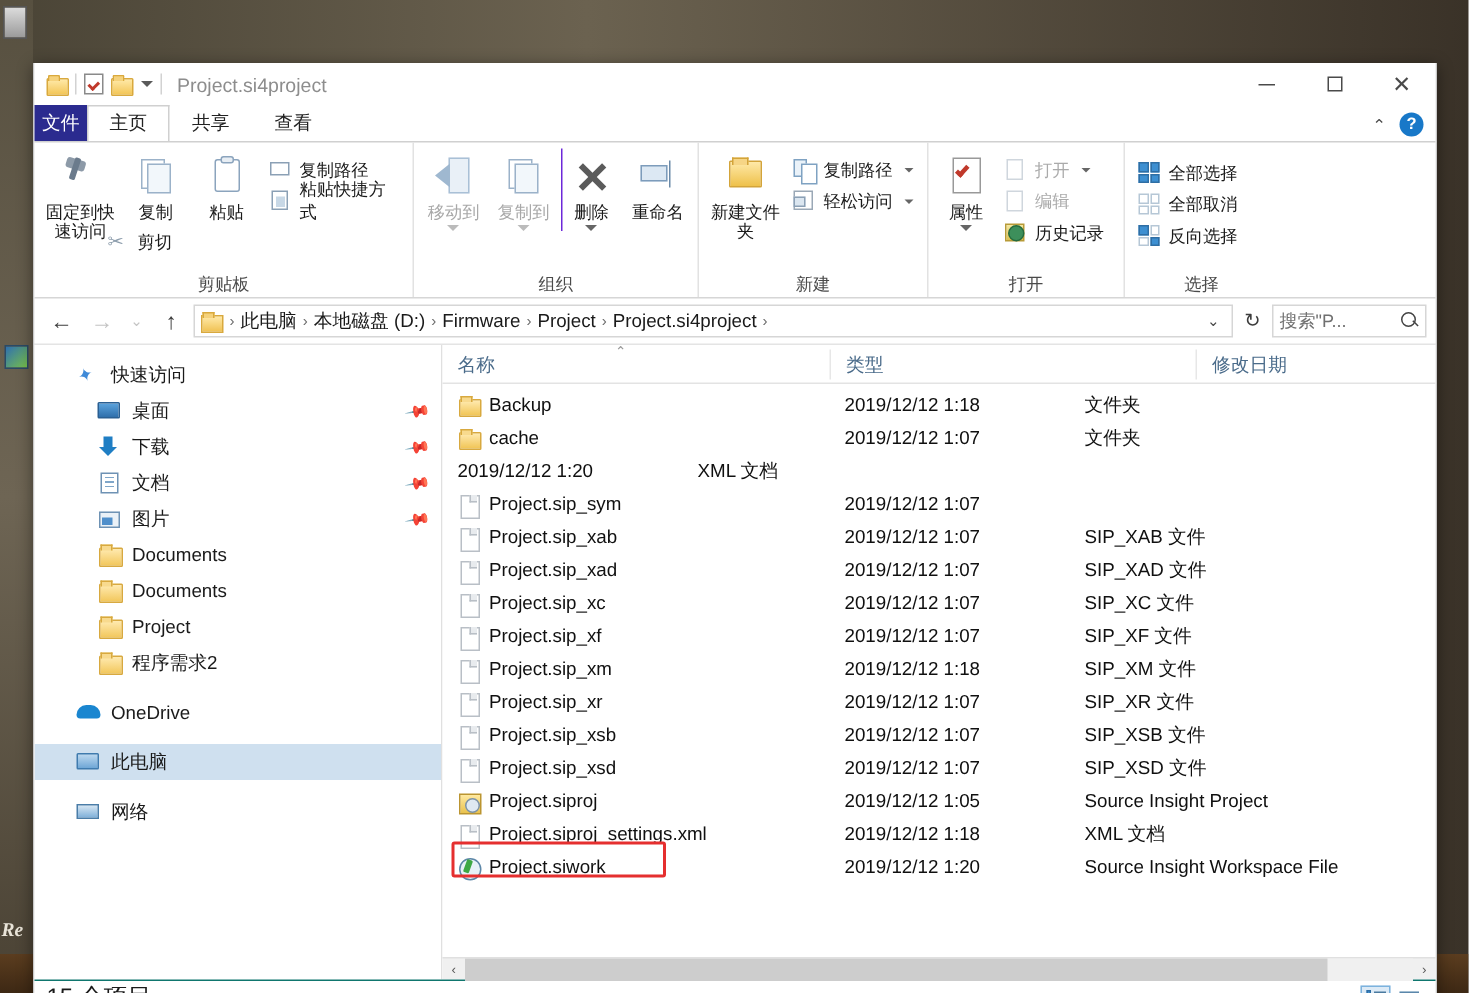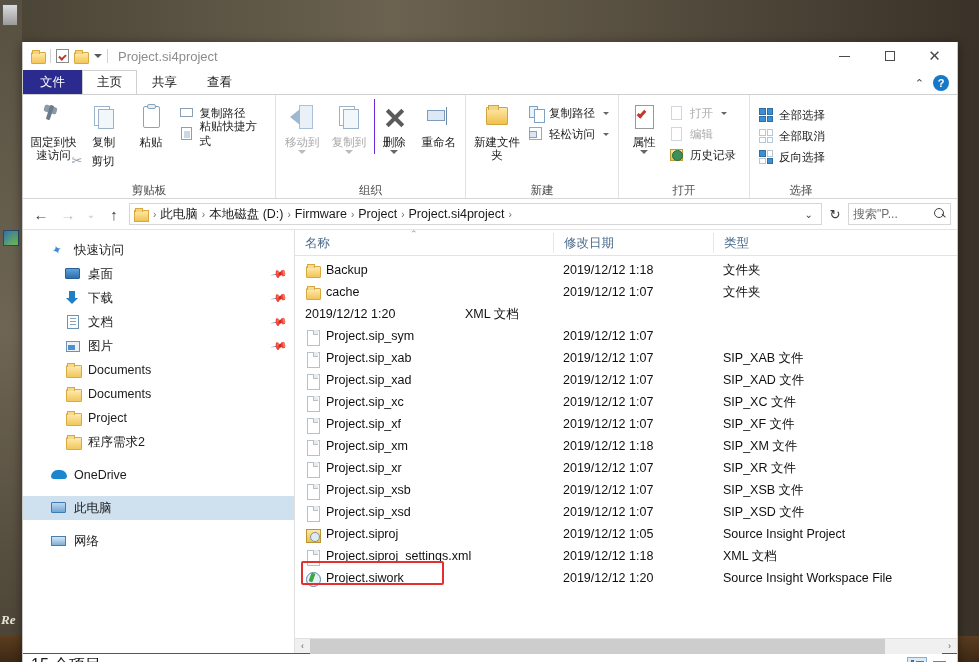--- a/index.html
+++ b/index.html
@@ -55,21 +55,21 @@
   .wbtn{width:45px;height:28px;display:flex;align-items:center;justify-content:center;
     font-size:13px;color:#4a4a4a;}
   .glyph-min{width:11px;height:1px;background:#4a4a4a;}
   .glyph-max{width:10px;height:10px;border:1px solid #4a4a4a;}
   .glyph-x{font-size:15px;line-height:1;color:#4a4a4a;font-family:"DejaVu Sans",sans-serif;}
 
   
   .tabstrip{height:24px;display:flex;align-items:flex-end;position:relative;background:#fff;flex:none;}
   .tab{height:24px;padding:0 14px;display:flex;align-items:center;font-size:12.5px;color:#222;
     border:1px solid transparent;border-bottom:none;}
-  .tab.file{background:#2b2b8f;color:#fff;height:24px;padding:0 16px;}
+  .tab.file{background:#2b2b8f;color:#fff;height:24px;padding:0 4px;}
   .tab.active{background:#fff;border-color:#d0d0d0;position:relative;z-index:3;}
   .ribbon-right{position:absolute;right:8px;bottom:3px;display:flex;align-items:center;gap:9px;}
   .chev-up{font-size:11px;color:#4a4a4a;}
   .help-ic{width:16px;height:16px;border-radius:50%;background:#1878c8;color:#fff;
     font-size:11px;font-weight:bold;display:flex;align-items:center;justify-content:center;}
 
   
   .ribbon{height:105px;background:#fff;border-top:1px solid #d0d0d0;border-bottom:1px solid #d6d6d6;
     display:flex;flex:none;position:relative;}
   .rgroup{position:relative;display:flex;flex-direction:column;height:100%;padding:4px 5px 0;}
@@ -588,22 +588,22 @@
         <span class="ni-ic">
             <span class="ic-net"></span>
           </span>
         <span>网络</span>
       </div>
     </div>
 
     <div class="listpane">
       <div class="colhdr">
         <div class="ch c-name">名称</div>
+        <div class="ch c-type">类型</div>
         <div class="ch c-date">修改日期</div>
-        <div class="ch c-type">类型</div>
         <span class="sortmark">⌃</span>
       </div>
 
       <div class="rows" style="position:relative">
         <div class="row">
           <div class="cname c-name">
               <span class="fi fi-folder"></span>
               <span>Backup</span>
             </div>
           <div class="cell c-date">2019/12/12 1:18</div>

